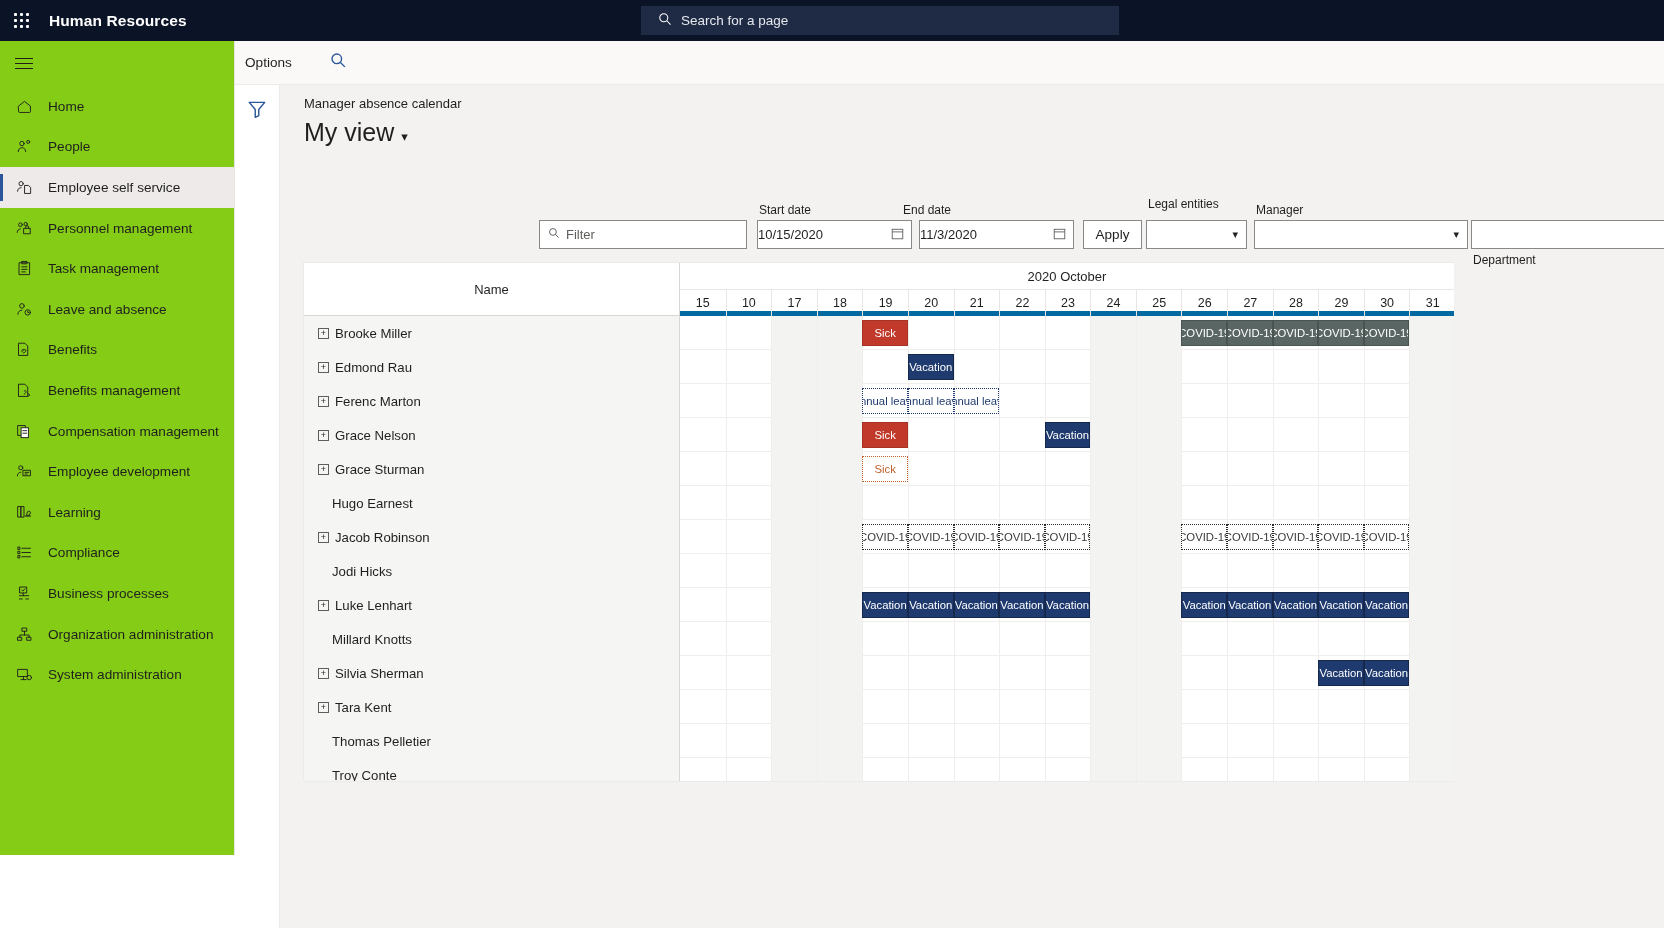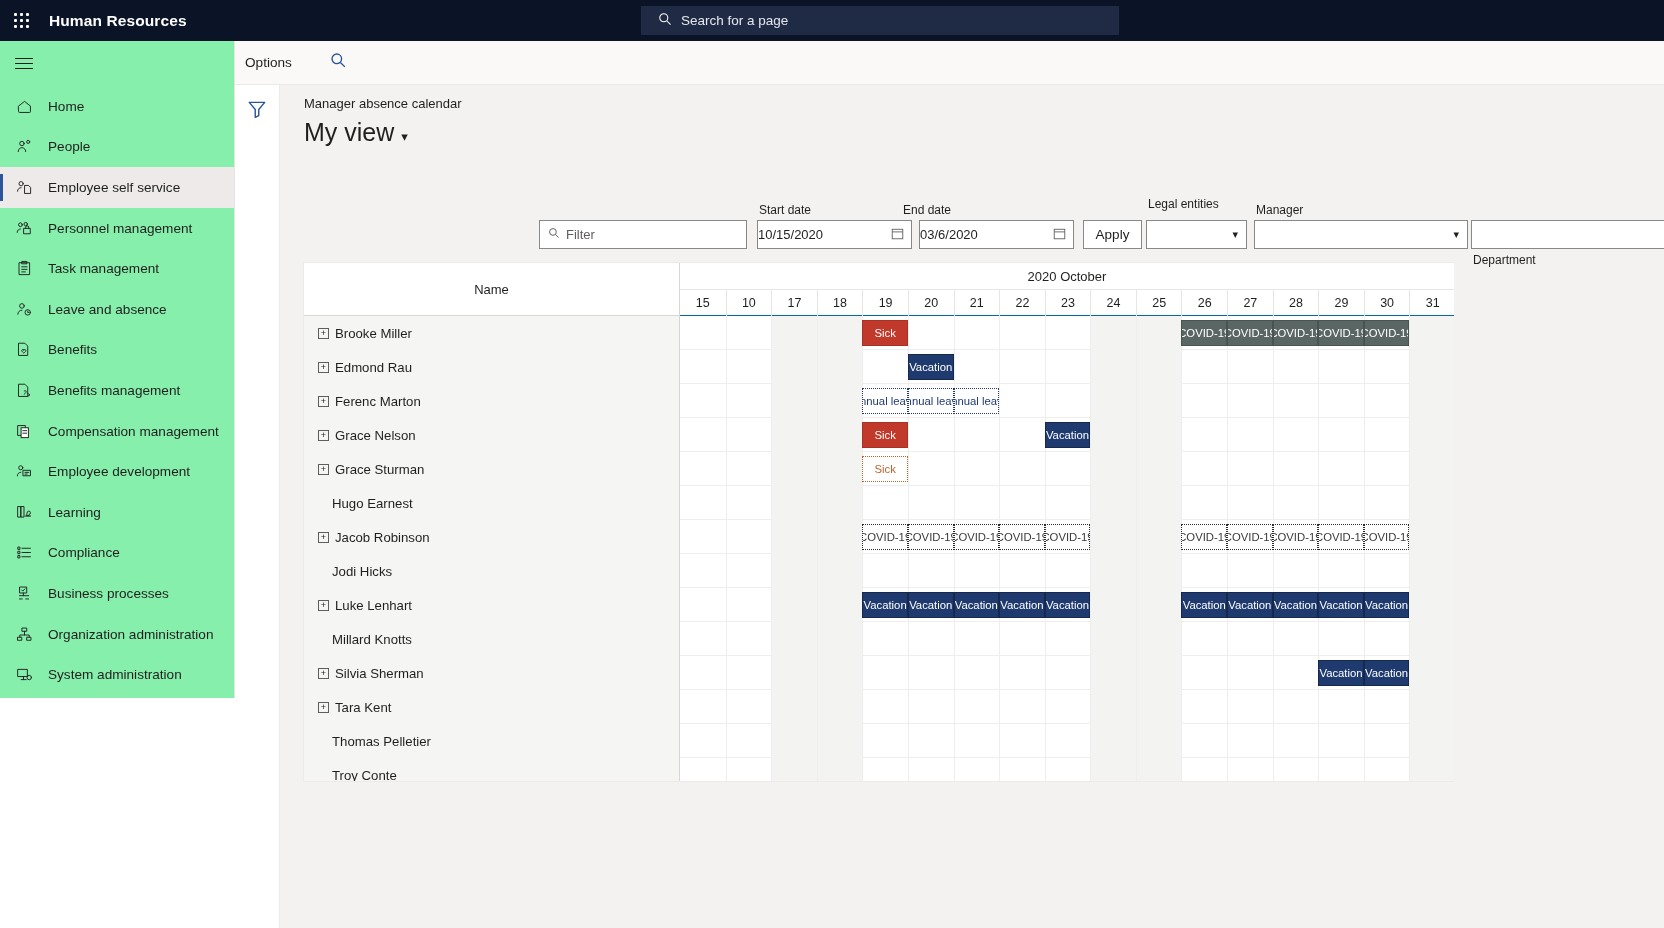--- a/index.html
+++ b/index.html
@@ -23,22 +23,22 @@
   #app-title { color: #fff; font-size: 15.5px; font-weight: bold; letter-spacing: .1px; }
   #searchbox {
     position: absolute; left: 641px; top: 6px; width: 478px; height: 29px;
     background: #1f2a44; display: flex; align-items: center; cursor: text;
   }
   #searchbox .mag { margin-left: 17px; margin-right: 9px; }
   #searchbox .ph { color: #e6e8ee; font-size: 13.5px; }
 
   
   #leftnav {
-    position: absolute; left: 0; top: 41px; width: 235px; height: 657px;
-    background: #86efac; border-right: 1px solid #e6e3e1;
+    position: absolute; left: 0; top: 41px; width: 235px; height: 814px;
+    background: #84cc16; border-right: 1px solid #e6e3e1;
     overflow: hidden;
   }
   #hamburger {
     width: 48px; height: 45px; display:flex; align-items:center; justify-content:center;
     cursor: pointer;
   }
   #hamburger .bars { width: 18px; }
   #hamburger .bars i { display:block; height:1.6px; background:#201f1e; margin:3.4px 0; }
   .navitem {
     height: 40.6px; display:flex; align-items:center; position: relative;
@@ -110,21 +110,21 @@
     border-bottom:1px solid #d9d7d5; border-right:1px solid #d9d7d5;
     display:flex; align-items:center; justify-content:center;
     font-size:13px; color:#201f1e; background:#fff;
   }
   #month-head {
     position:absolute; left:376px; top:0; right:0; height:27px;
     display:flex; align-items:center; justify-content:center;
     font-size:13px; color:#201f1e; border-bottom:1px solid #e8e6e4; background:#fff;
   }
   #day-head { position:absolute; left:376px; top:27px; right:0; height:26px; background:#fff;
-              border-bottom:1px solid #0369a1; }
+              border-bottom:5px solid #0369a1; }
   .dayhd {
     position:absolute; top:0; height:26px; font-size:12.5px; color:#201f1e;
     display:flex; align-items:center; justify-content:center;
     border-left:1px solid #e8e6e4;
   }
   .dayhd.first { border-left:none; }
 
   #rows { position:absolute; left:0; top:53px; right:0; bottom:0; }
   .row { position:absolute; left:0; right:0; height:34px; border-bottom:1px solid #f0eeec; }
   .row .nm {
@@ -397,21 +397,21 @@
       <span class="calico">
         <svg width="13" height="13" viewBox="0 0 16 16">
             <rect x="1.5" y="2.8" width="13" height="11.7" fill="none" stroke="#605e5c" stroke-width="1.1"></rect>
             <line x1="1.5" y1="6" x2="14.5" y2="6" stroke="#605e5c" stroke-width="1.1"></line>
           </svg>
       </span>
     </div>
 
     <div class="fld-label" style="left:623px; top:118px;">End date</div>
     <div class="fld" id="enddate">
-      <span class="v">03/6/2020</span>
+      <span class="v">11/3/2020</span>
       <span class="calico">
         <svg width="13" height="13" viewBox="0 0 16 16">
             <rect x="1.5" y="2.8" width="13" height="11.7" fill="none" stroke="#605e5c" stroke-width="1.1"></rect>
             <line x1="1.5" y1="6" x2="14.5" y2="6" stroke="#605e5c" stroke-width="1.1"></line>
           </svg>
       </span>
     </div>
 
     <div id="applybtn">Apply</div>
 

